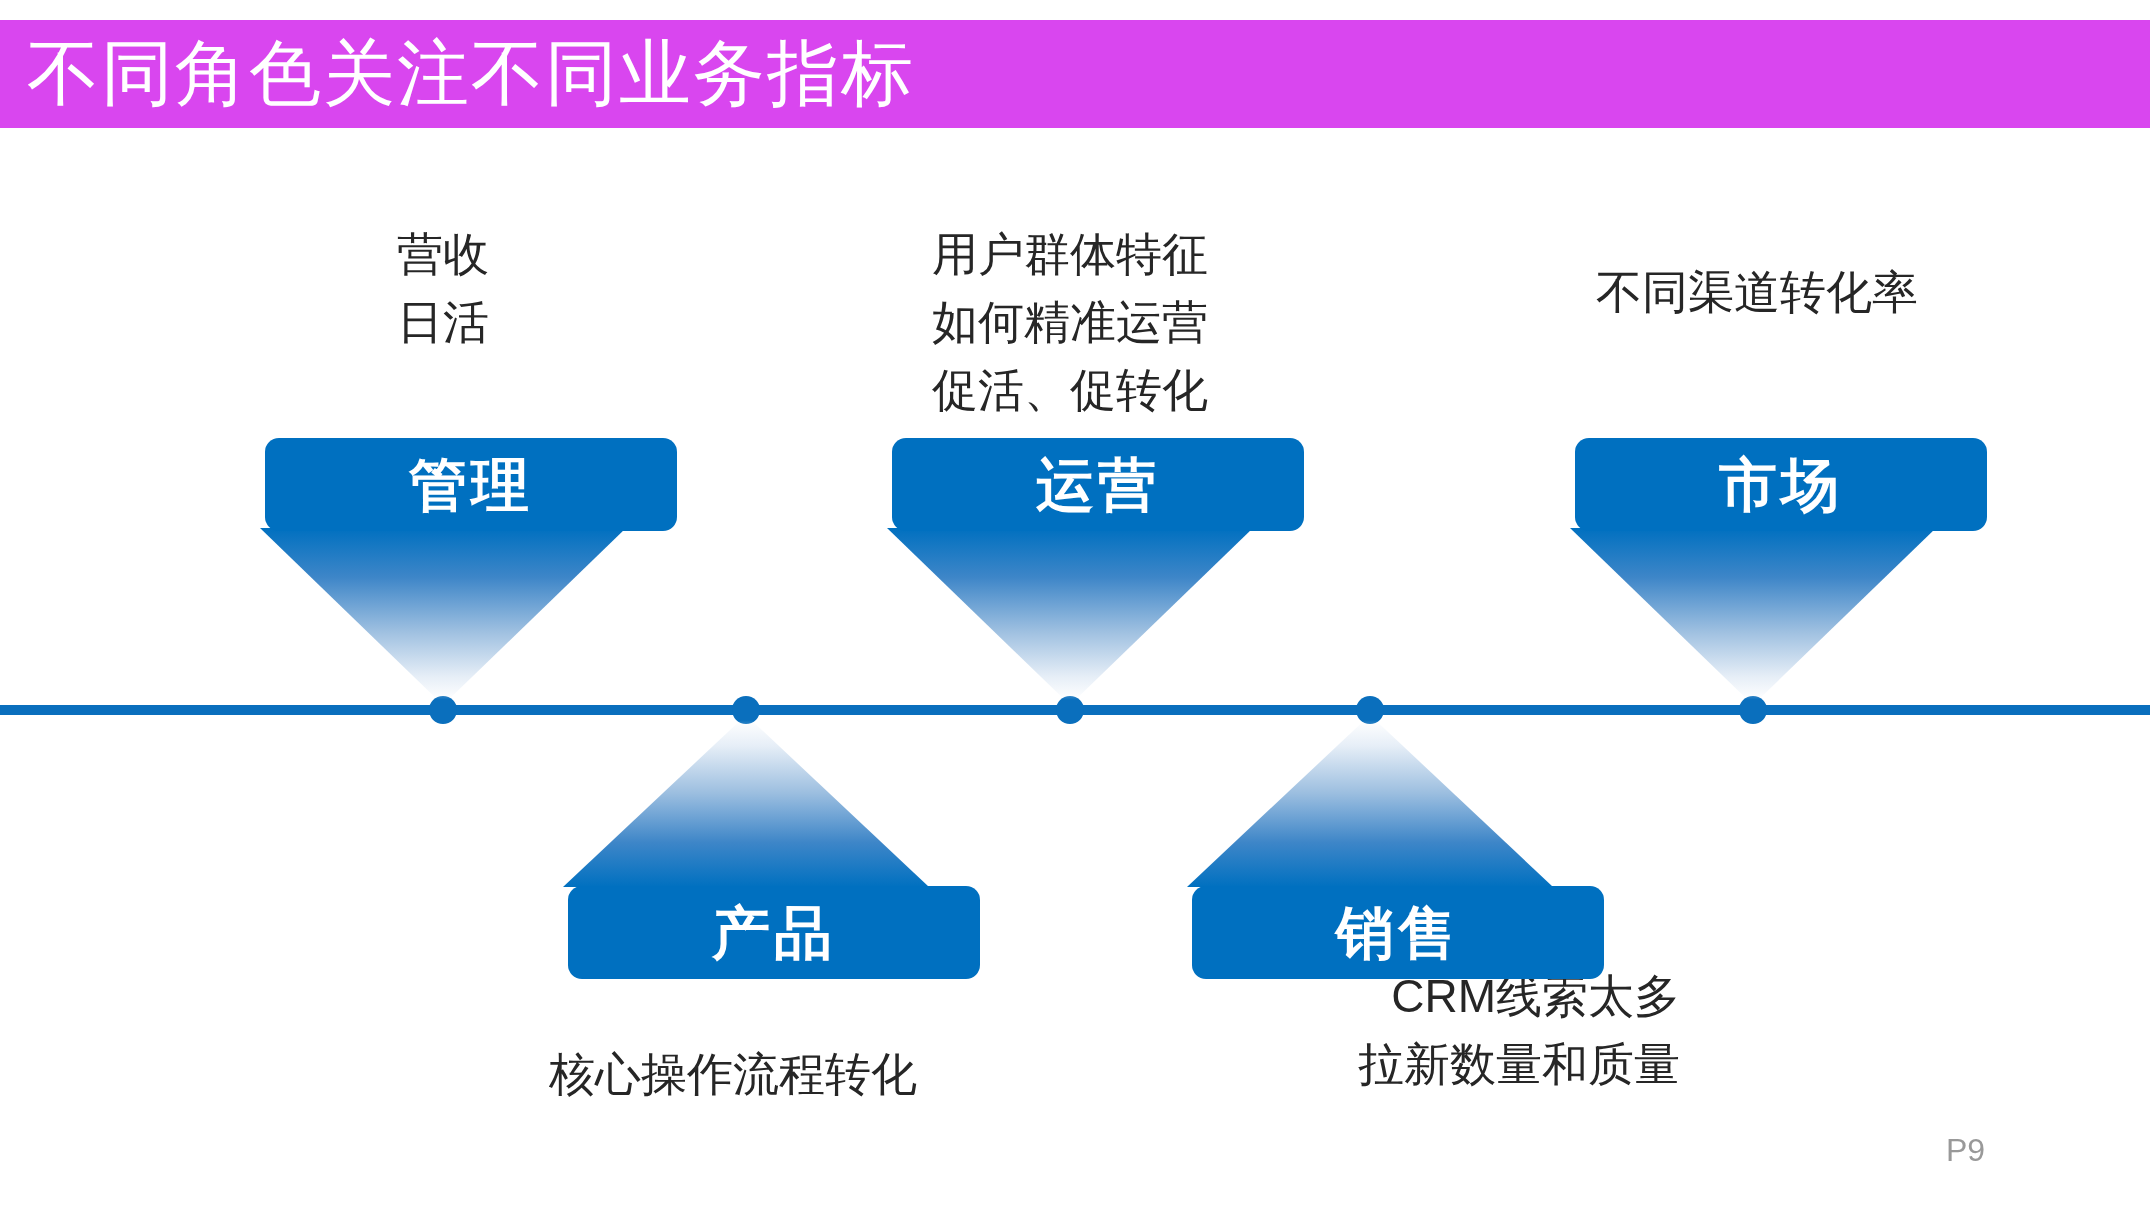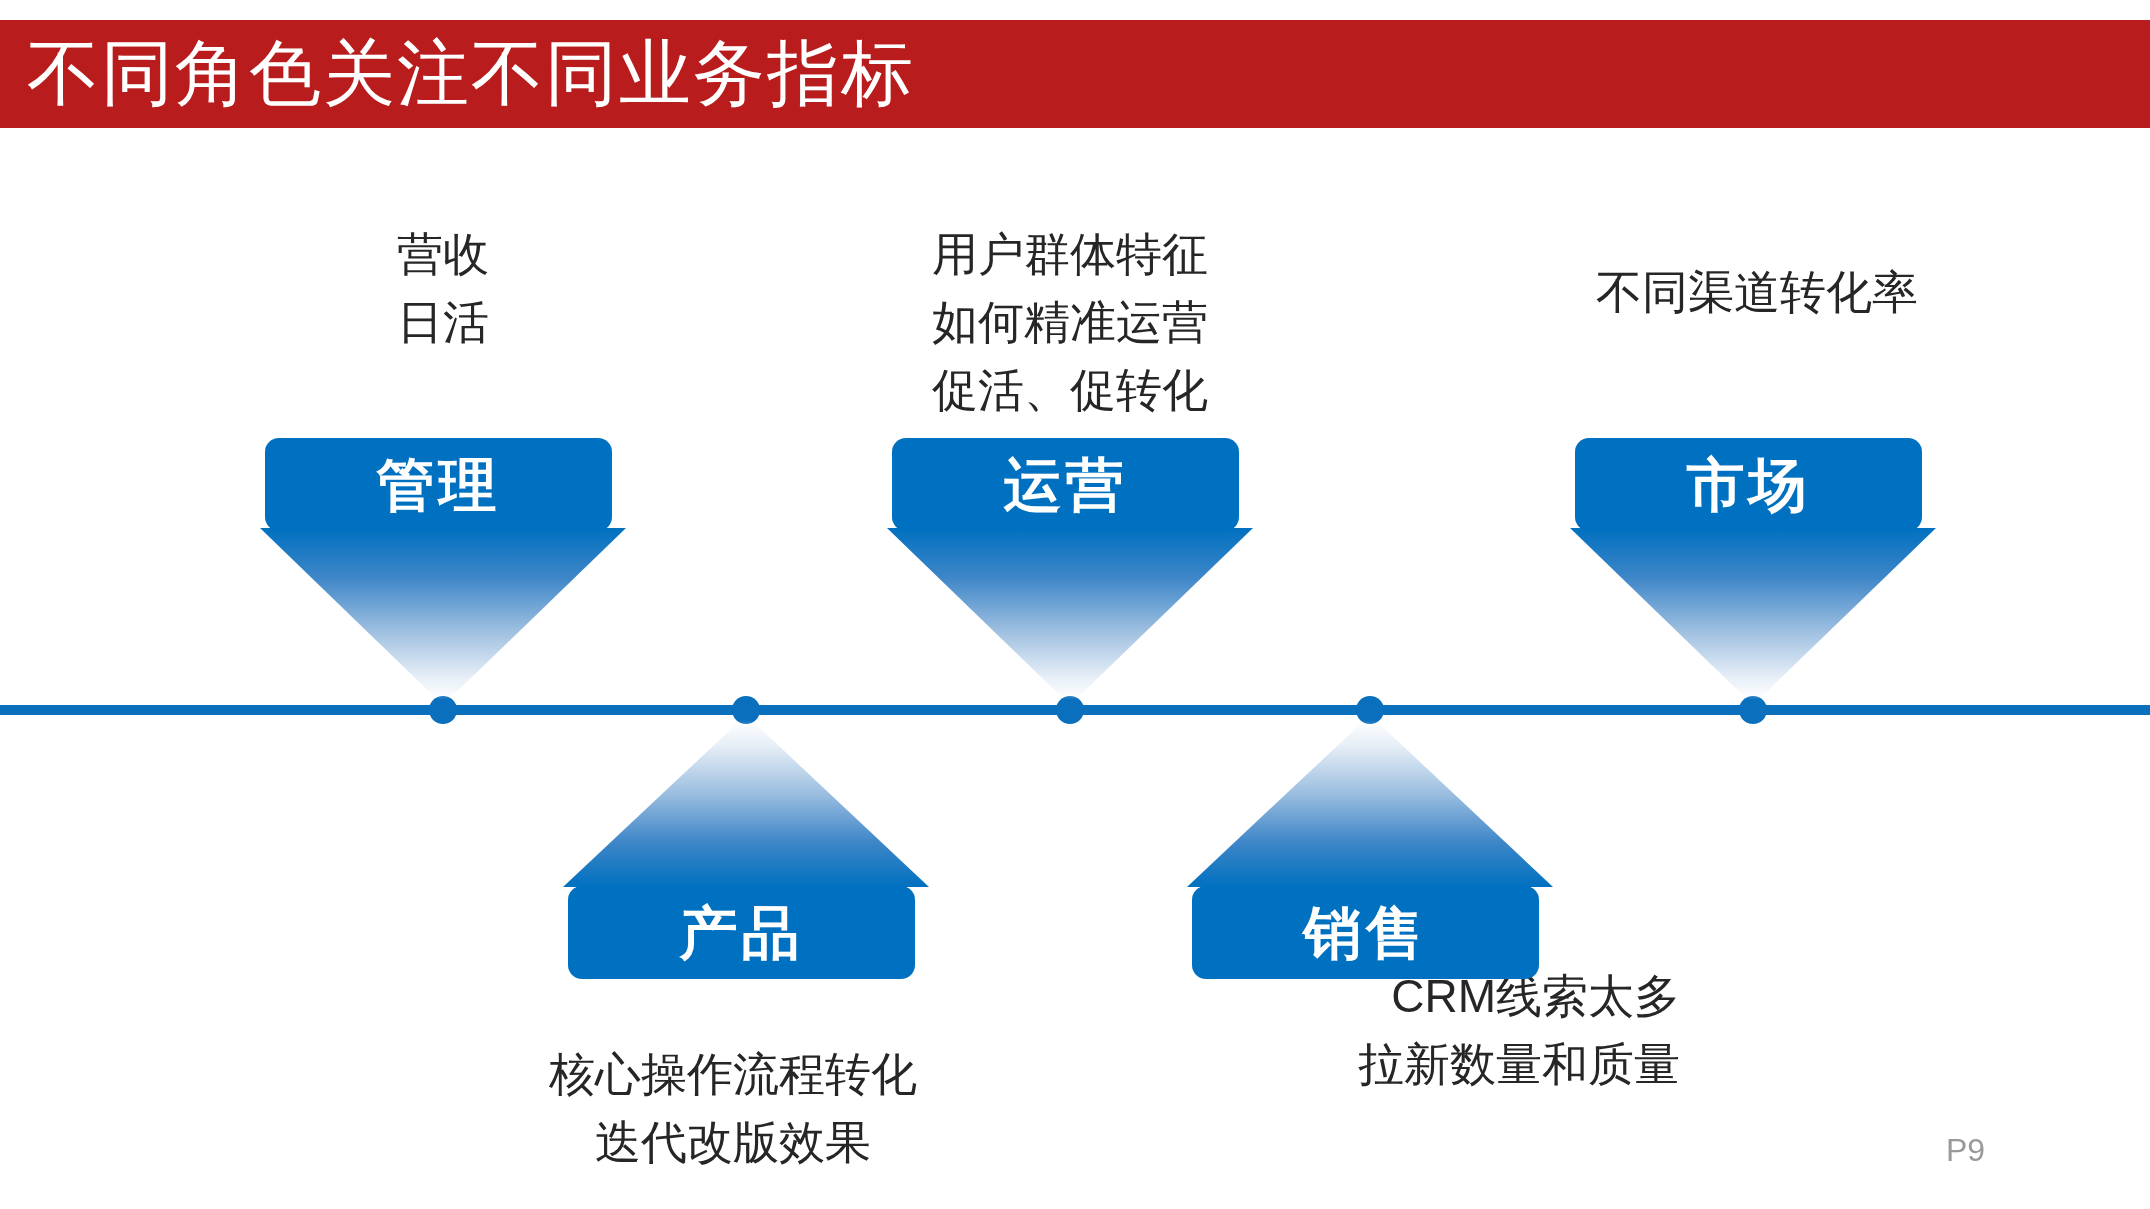--- a/index.html
+++ b/index.html
@@ -2,33 +2,33 @@
 <html><head>
 <meta charset="utf-8">
 <style>
   html,body{margin:0;padding:0;background:#ffffff;}
   .slide{
     position:relative;width:2150px;height:1209px;background:#ffffff;overflow:hidden;
     font-family:"Liberation Sans","DejaVu Sans",sans-serif;
   }
   
   .titlebar{
-    position:absolute;left:0;top:20px;width:2150px;height:108px;background:#b91c1c;
+    position:absolute;left:0;top:20px;width:2150px;height:108px;background:#d946ef;
   }
   .titlebar .title{
     margin:0;padding-left:27px;line-height:106px;font-size:72px;font-weight:400;
     color:#ffffff;letter-spacing:2px;white-space:nowrap;
   }
   
   .timeline{position:absolute;left:0;top:705px;width:2150px;height:10px;background:#0a6fbd;}
   .dot{position:absolute;top:696px;width:28px;height:28px;border-radius:50%;background:#0a6fbd;}
   .dot.d1{left:429px;} .dot.d2{left:732px;} .dot.d3{left:1056px;} .dot.d4{left:1356px;} .dot.d5{left:1739px;}
   
   .rolebox{
-    position:absolute;width:347px;height:93px;background:#0070c0;border-radius:14px;
+    position:absolute;width:412px;height:93px;background:#0070c0;border-radius:14px;
     display:flex;align-items:center;justify-content:center;z-index:3;
   }
   .rolebox .rolelabel{color:#ffffff;font-size:58px;font-weight:bold;letter-spacing:4px;line-height:1;}
   
   .funnel{position:absolute;width:366px;z-index:1;}
   .funnel.down{
     height:177px;
     background:linear-gradient(180deg,#0070c0 0%,#3e86c8 28%,#9dbfe0 58%,#e6eef7 84%,rgba(255,255,255,0) 97%);
     clip-path:polygon(0 0,100% 0,50% 100%);
   }
@@ -100,21 +100,20 @@
     </div>
   </section>
 
   <section class="role prd">
     <div class="funnel up"></div>
     <div class="rolebox">
       <span class="rolelabel">产品</span>
     </div>
     <div class="ann">
       <div>核心操作流程转化</div>
-      <div>迭代改版效果</div>
     </div>
   </section>
 
   <section class="role sls">
     <div class="funnel up"></div>
     <div class="rolebox">
       <span class="rolelabel">销售</span>
     </div>
     <div class="ann">
       <div>CRM线索太多</div>

